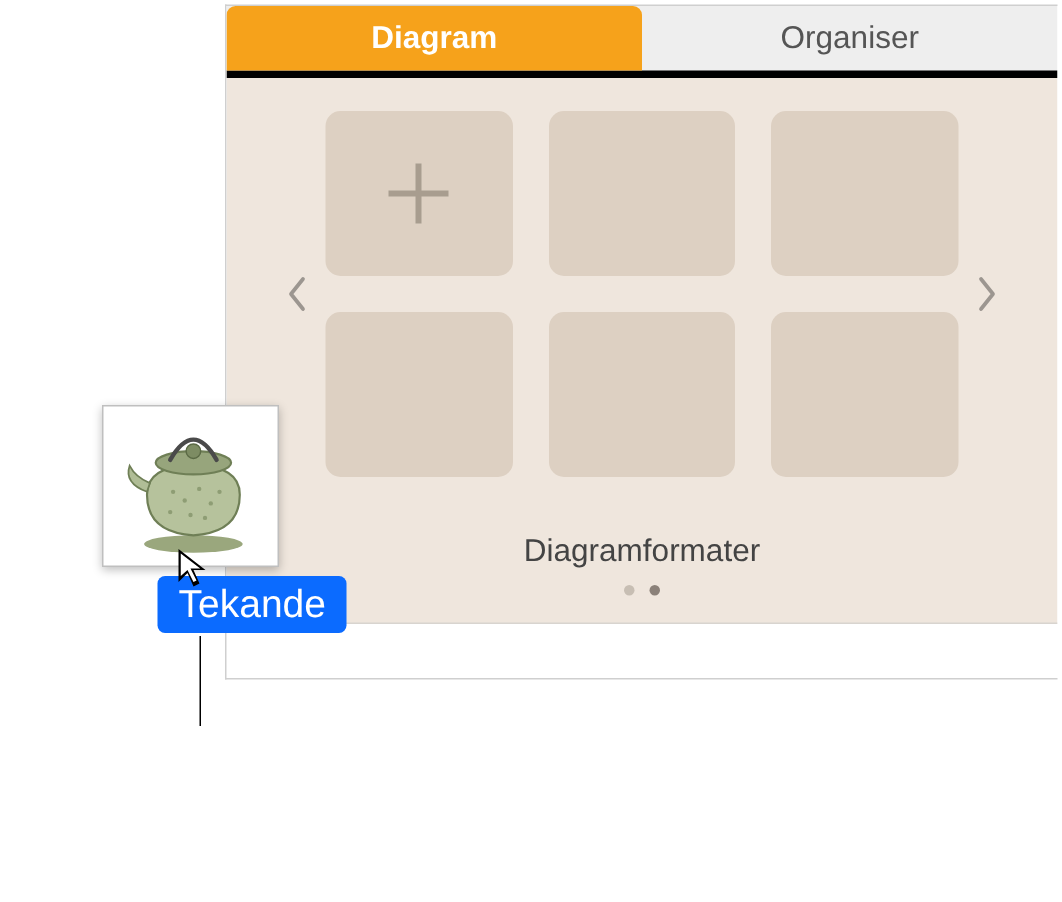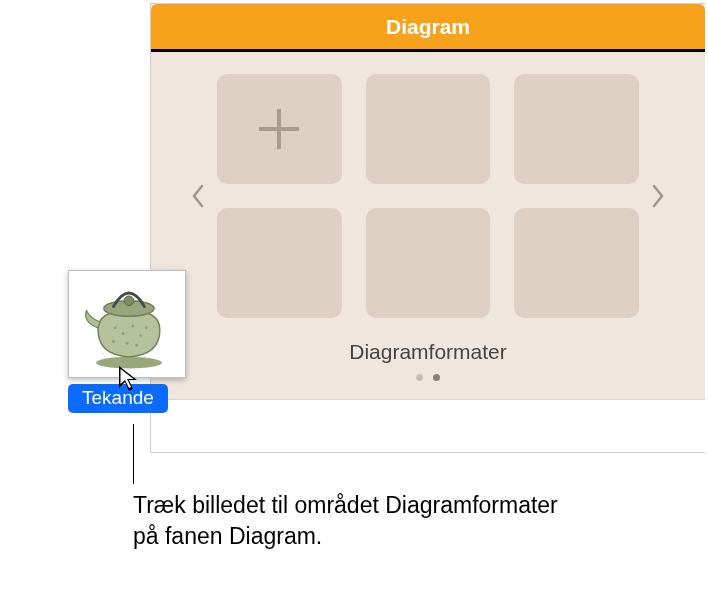--- a/index.html
+++ b/index.html
@@ -11,21 +11,21 @@
     width: 555px; height: 450px;
     border: 1px solid #cfcfcf;
     border-right: none;
     background: #fff;
     overflow: hidden;
   }
   .tabbar {
     display: flex;
     height: 48px;
     background: #eeeeee;
-    border-bottom: 3px solid #000000;
+    border-bottom: 5px solid #000000;
   }
   .tab {
     flex: 1;
     display: flex;
     align-items: center;
     justify-content: center;
     font-size: 21px;
     color: #555;
     position: relative;
     cursor: default;
@@ -75,21 +75,21 @@
     border-radius: 10px;
     display: flex; align-items: center; justify-content: center;
   }
   .swatch.add { color: #a89d8f; }
   .swatch.add svg { width: 56px; height: 56px; stroke: #a89d8f; stroke-width: 4; }
 
   .styles-caption {
     text-align: center;
     font-size: 21px;
     color: #444;
-    margin-top: 22px;
+    margin-top: 38px;
   }
   .pager {
     display: flex; gap: 10px; justify-content: center; margin-top: 10px;
   }
   .dot {
     width: 7px; height: 7px; border-radius: 50%;
     background: #c7beb3;
   }
   .dot.active { background: #8b8179; }
 
@@ -105,24 +105,25 @@
     border: 1px solid #bfbfbf;
     box-shadow: 0 2px 6px rgba(0,0,0,0.25);
     display: flex; align-items: center; justify-content: center;
     overflow: hidden;
   }
   .thumb svg { width: 100%; height: 100%; }
   .drag-label {
     margin-top: 6px;
     background: #0b6bff;
     color: #fff;
-    font-size: 19px;
+    font-size: 26px;
     padding: 3px 14px 4px 14px;
     border-radius: 5px;
     display: inline-block;
+    margin-left: 37px;
   }
   .cursor {
     position: absolute;
     left: 117px; top: 364px;
     width: 26px; height: 30px;
     pointer-events: none;
   }
 
   
   .callout-line {
@@ -141,20 +142,21 @@
   }
 </style>
 </head>
 <body>
 
 <div class="stage">
 
   <div class="panel">
     <div class="tabbar">
       <div class="tab active">Diagram</div>
+      <div class="tab">Organiser</div>
     </div>
 
     <div class="styles-area">
       <div class="styles-row">
         <div class="nav-arrow">
           <svg viewBox="0 0 14 24">
               <polyline points="11,2 3,12 11,22" fill="none" stroke="currentColor" stroke-width="2.5" stroke-linecap="round" stroke-linejoin="round"></polyline>
             </svg>
         </div>
         <div class="grid">
@@ -212,15 +214,14 @@
     </div>
     <span class="drag-label">Tekande</span>
   </div>
 
   <svg class="cursor" viewBox="0 0 26 30">
     <path d="M2 2 L2 24 L8 18 L12 27 L16 25 L12 16 L20 16 Z" fill="#000"></path>
     <path d="M3.5 5 L3.5 20 L8 16 L12 24 L14 23 L10 15 L16.5 15 Z" fill="#fff"></path>
   </svg>
 
   <div class="callout-line"></div>
-  <div class="callout-text">Træk billedet til området Diagramformater på fanen Diagram.</div>
 
 </div>
 
 </body></html>

